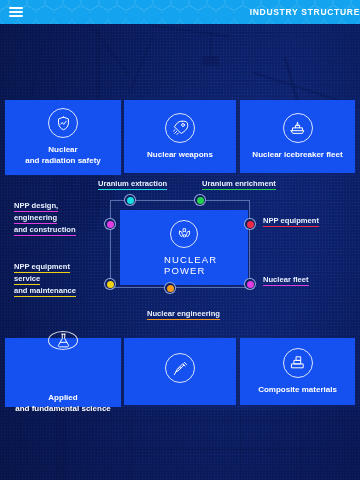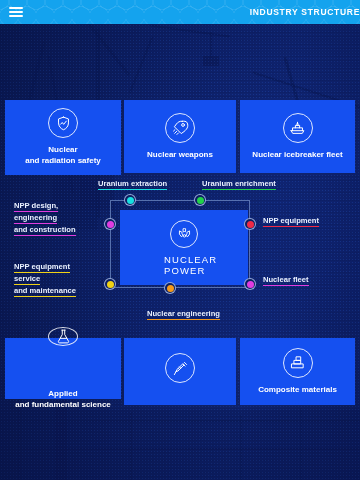--- a/index.html
+++ b/index.html
@@ -82,21 +82,21 @@
     margin-bottom:7px;
   }
   .card .lbl{
     font-size:8px; font-weight:700; line-height:1.32; text-align:center;
     white-space:pre-line;
   }
 
   #card-safety   { left:5px;   top:100px; width:116px; height:75px; }
   #card-weapons  { left:124px; top:100px; width:112px; height:73px; }
   #card-fleet    { left:240px; top:100px; width:115px; height:73px; }
-  #card-science  { left:5px;   top:338px; width:116px; height:61px;gap:36px; }
+  #card-science  { left:5px;   top:338px; width:116px; height:69px;gap:36px; }
   #card-medicine { left:124px; top:338px; width:112px; height:67px; }
   #card-composite{ left:240px; top:338px; width:115px; height:67px; }
 
   
   #diagram{
     position:absolute; left:0; top:178px; width:360px; height:150px;
     z-index:25;
   }
   #frame{
     position:absolute; left:110px; top:22px; width:140px; height:88px;

